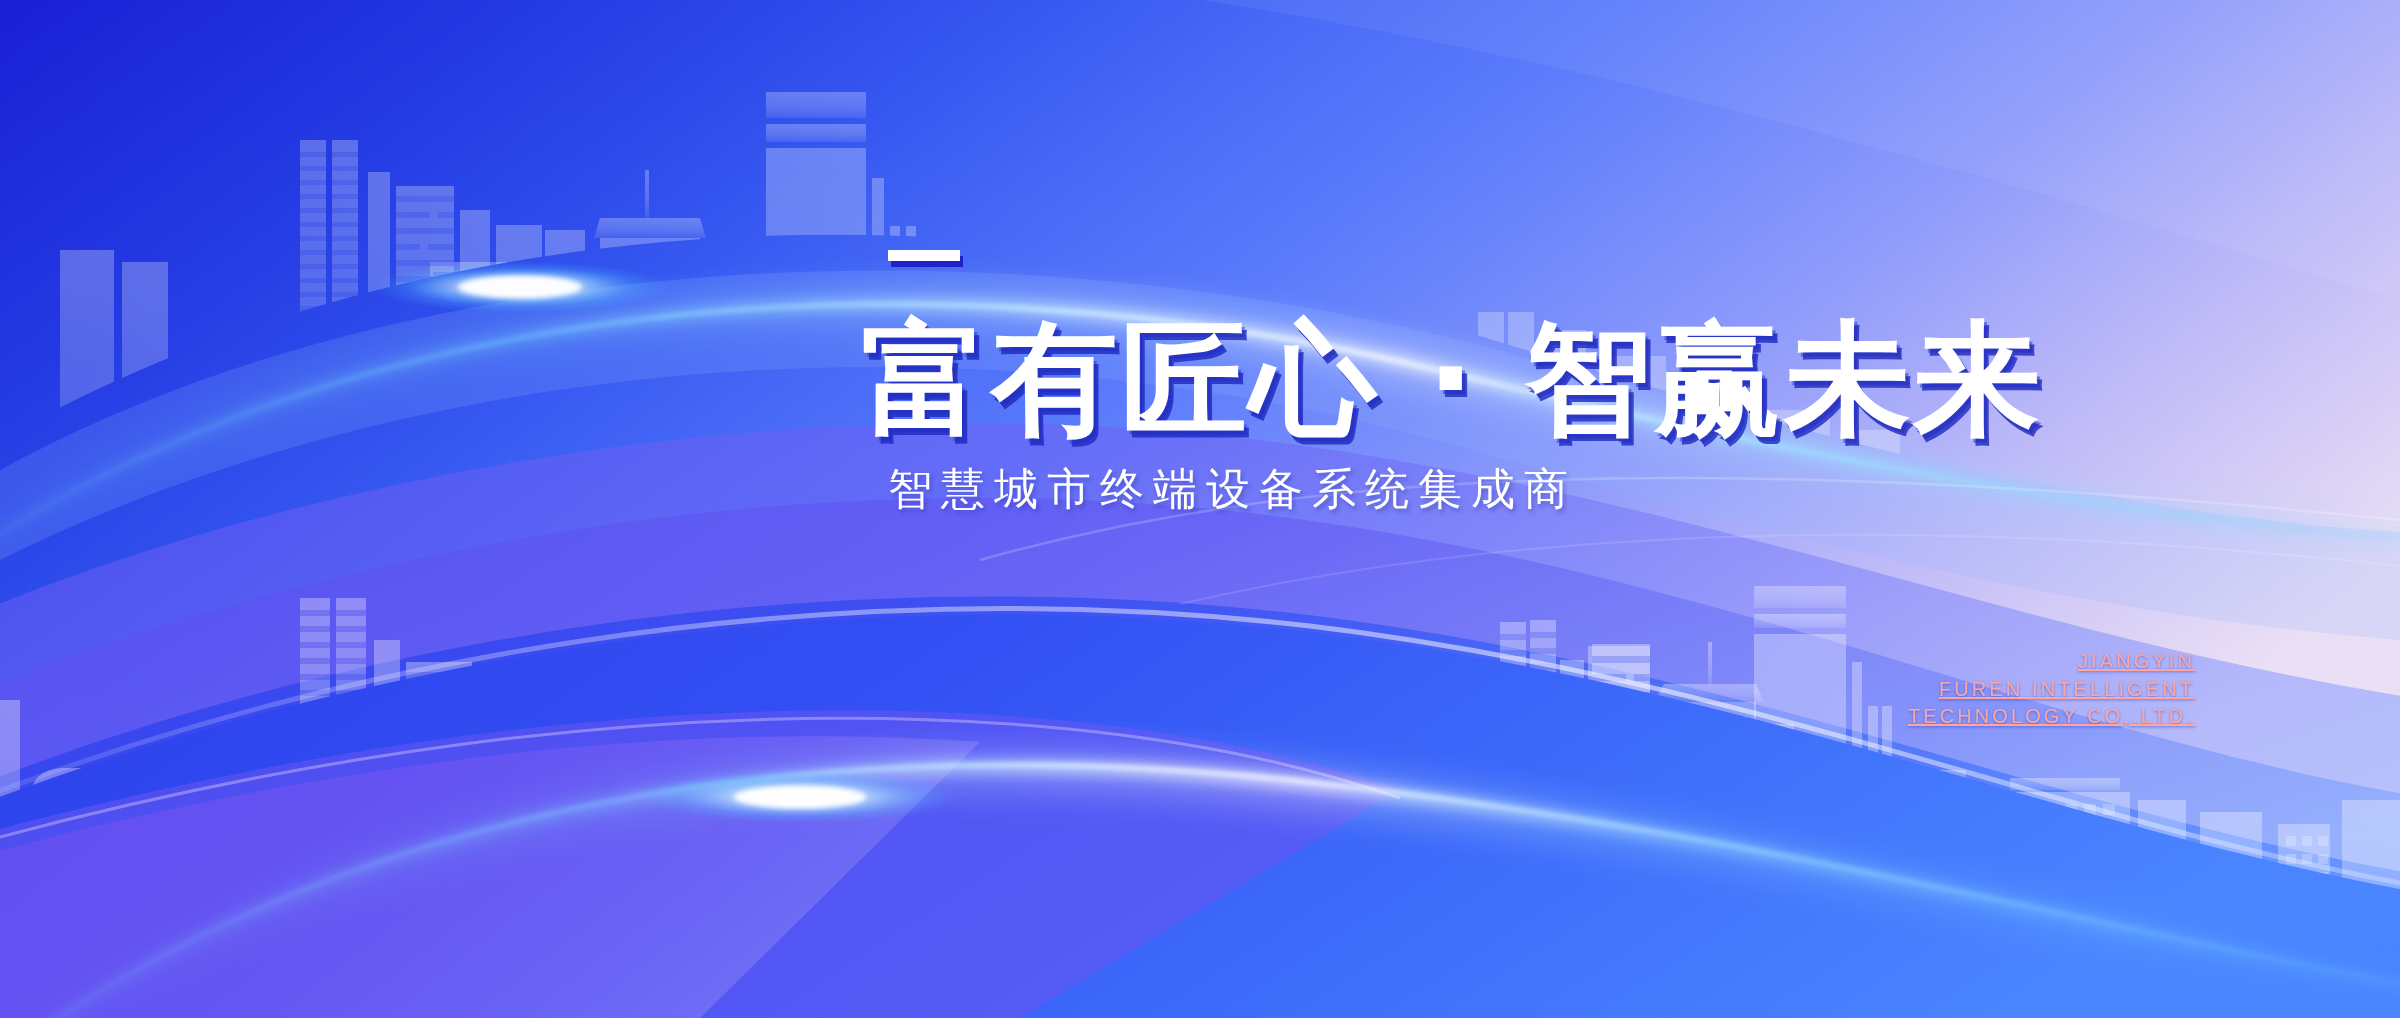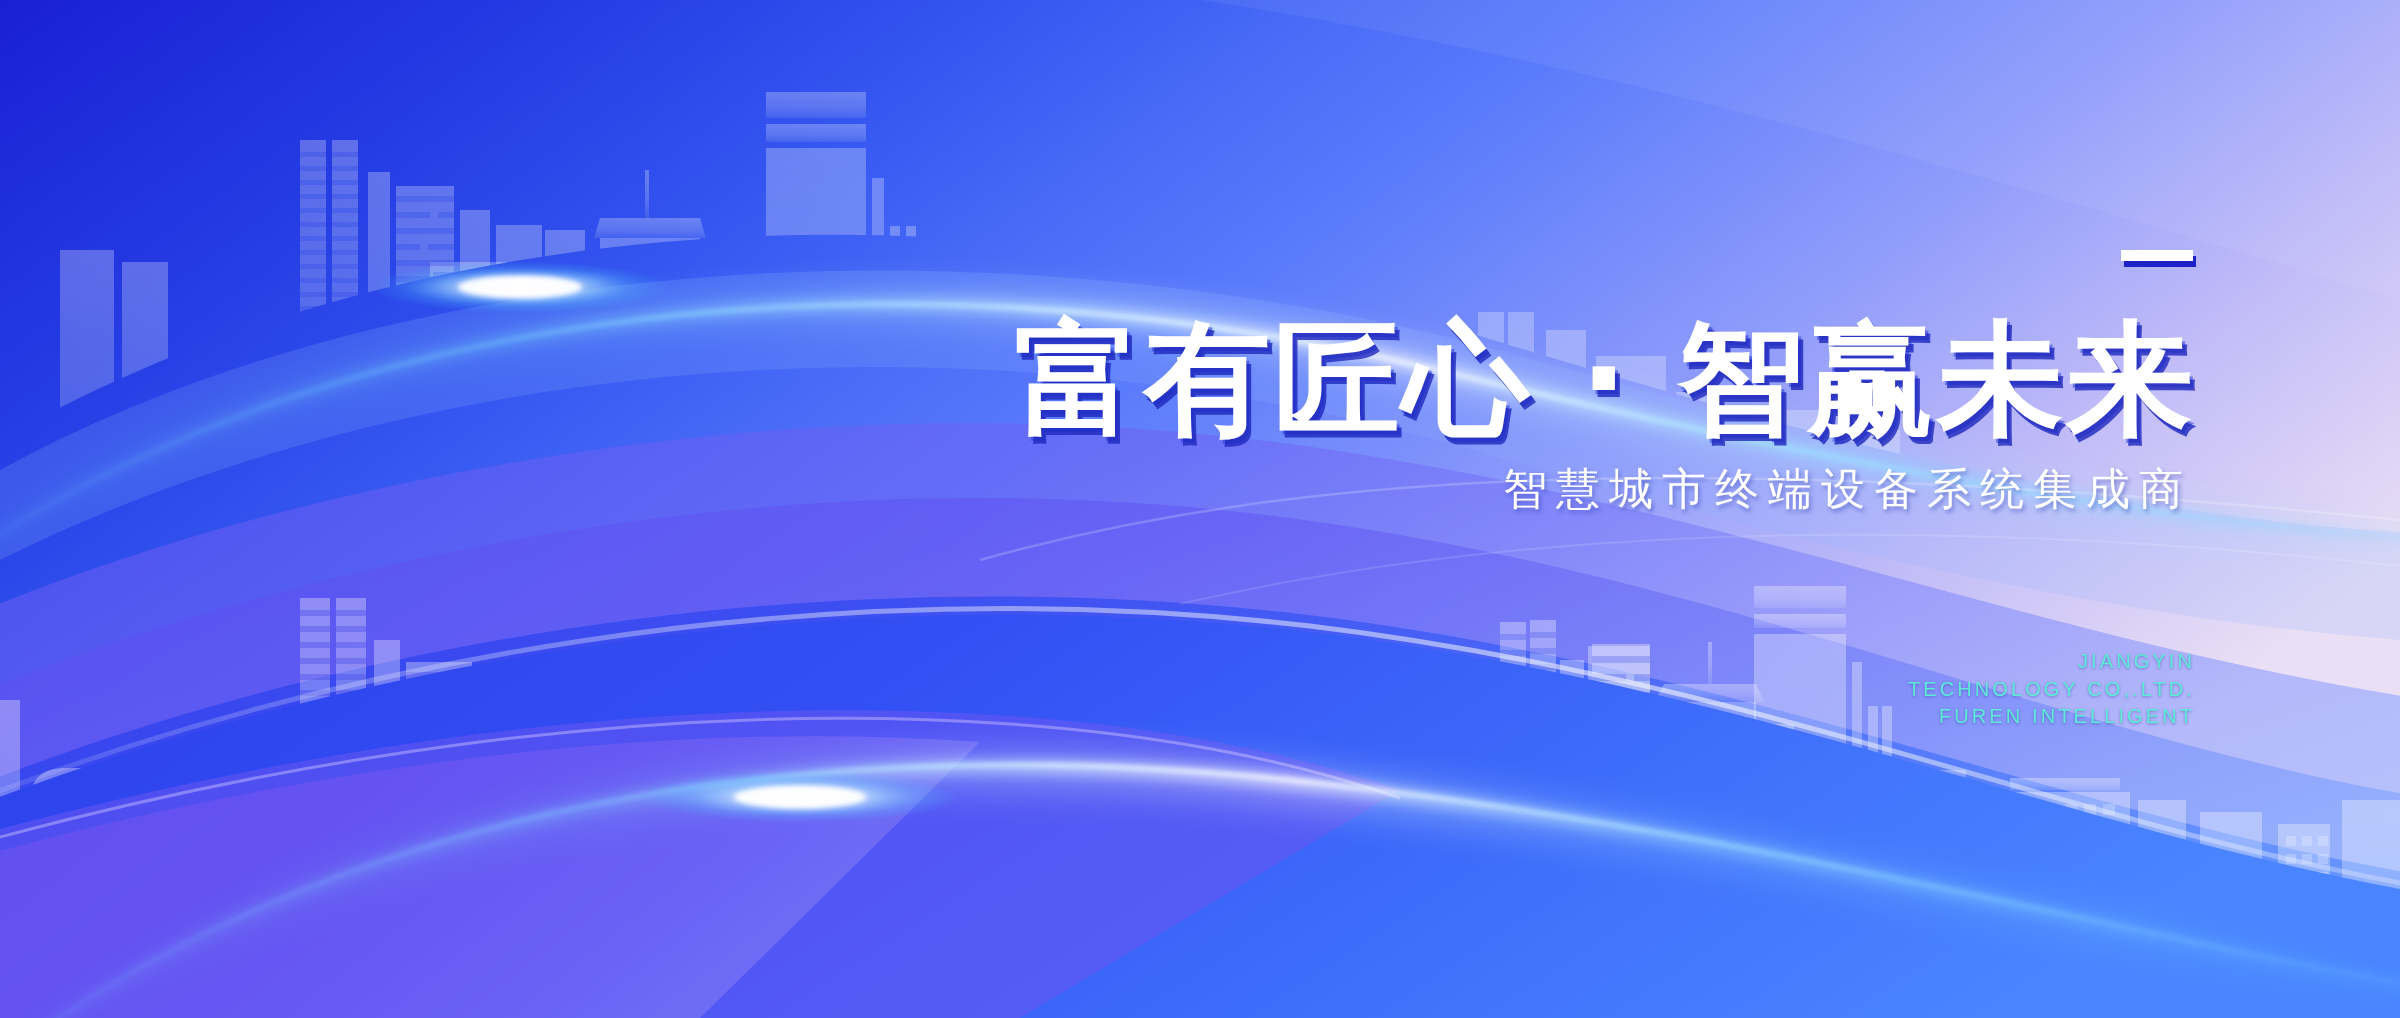--- a/index.html
+++ b/index.html
@@ -13,24 +13,23 @@
     position:relative;
     width:2400px;
     height:1018px;
     overflow:hidden;
   }
   #bg-svg { position:absolute; inset:0; width:2400px; height:1018px; display:block; }
 
   
   #text-block {
     position:absolute;
-    right:204px;
+    right:192px;
     top:250px;
     width:1320px;
-    text-align:right;
     z-index:40;
   }
   #accent-dash {
     display:inline-block;
     width:72px;
     height:11px;
     background:#ffffff;
     box-shadow:3px 6px 0 0 #1f22c9;
     margin-right:3px;
     margin-bottom:52px;
@@ -65,25 +64,26 @@
     position:absolute;
     right:205px;
     top:648px;
     width:640px;
     text-align:right;
     z-index:40;
   }
   .company-line {
     font-size:20px;
     line-height:1.38;
-    color:#5eead4;
+    color:#fca5a5;
     letter-spacing:3.1px;
     font-family:"Liberation Sans", sans-serif;
     white-space:nowrap;
     text-shadow:0 1px 3px rgba(35,45,165,0.5);
+    text-decoration:underline;
   }
 </style>
 </head>
 <body>
 
 <div id="banner">
 
   <svg id="bg-svg" viewBox="0 0 2400 1018" preserveAspectRatio="none" xmlns="http://www.w3.org/2000/svg">
     <defs>
 
@@ -1116,17 +1116,17 @@
   </svg>
 
   <div id="text-block">
     <div id="accent-dash"></div>
     <div id="headline">富有匠心 · 智赢未来</div>
     <div id="subhead">智慧城市终端设备系统集成商</div>
   </div>
 
   <div id="company-block">
     <div class="company-line">JIANGYIN</div>
+    <div class="company-line">FUREN INTELLIGENT</div>
     <div class="company-line">TECHNOLOGY CO,.LTD.</div>
-    <div class="company-line">FUREN INTELLIGENT</div>
   </div>
 
 </div>
 
 </body></html>

